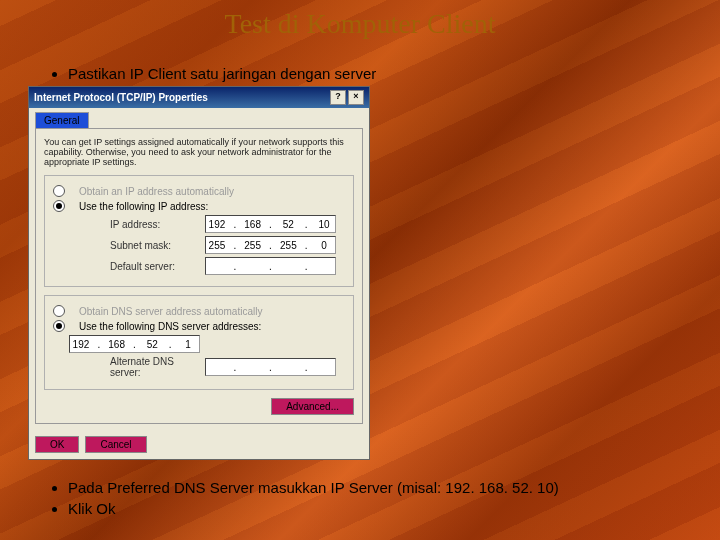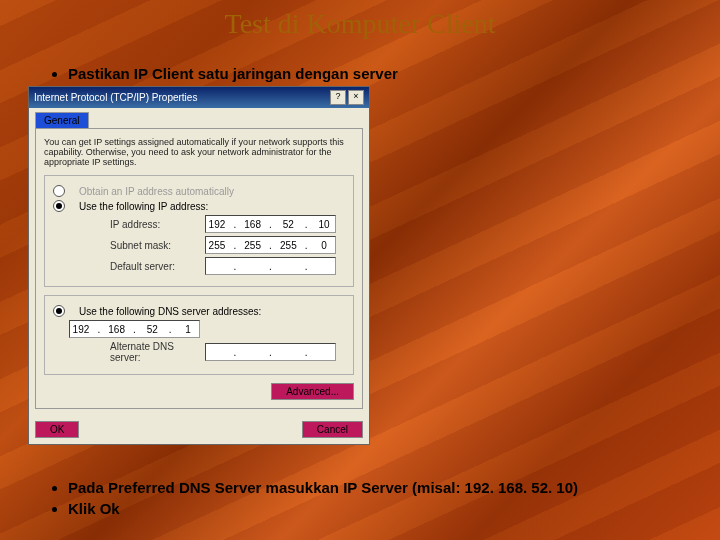--- a/index.html
+++ b/index.html
@@ -26,21 +26,21 @@
     font-family: "Times New Roman", serif;
     font-size: 28px;
     color: #a16207;
   }
   .bullets {
     position: absolute;
     top: 50px;
     left: 28px;
     right: 20px;
     color: #000;
-    font-weight: bold;
+    font-weight: normal;
     font-size: 15px;
   }
   .bullets li { margin-bottom: 4px; }
   .bullets.bottom { top: 464px; }
 
   .dialog {
     position: absolute;
     top: 86px;
     left: 28px;
     width: 340px;
@@ -50,21 +50,21 @@
     font-size: 10px;
     color: #000;
   }
   .titlebar {
     background: linear-gradient(#0a246a, #3a6ea5);
     color: #fff;
     padding: 3px 5px;
     display: flex;
     justify-content: space-between;
     align-items: center;
-    font-weight: normal;
+    font-weight: bold;
     font-size: 10px;
   }
   .titlebar-ctrls { display:flex; gap:2px; }
   .tb-btn {
     width: 14px; height: 13px;
     background: #ece9d8;
     border: 1px solid #888;
     font-size: 9px;
     line-height: 11px;
     text-align: center;
@@ -98,21 +98,21 @@
   .field-row { display:flex; align-items:center; margin:3px 0 3px 16px; font-size:10px;}
   .field-label { width:95px; color:#333;padding-left:41px;}
   .ip-input {
     width: 125px; height:16px;
     background:#fff; border:1px inset #999;
     display:flex; align-items:center; justify-content:space-around;
     font-size:10px; padding:0 2px;
   }
   .ip-input span { display:inline-block; width:22px; text-align:center;}
   .dot { width:4px; text-align:center;}
-  .btn-row { display:flex; justify-content:space-between; gap:6px; padding:6px;}
+  .btn-row { display:flex; justify-content:flex-start; gap:6px; padding:6px;}
   .btn {
     border:1px solid #888; background:#be185d;
     padding:2px 14px; font-size:10px;
   }
   .adv-row { display:flex; justify-content:flex-end; margin-top:4px;}
   .disabled-text { color:#9a9a9a; }
 </style>
 </head>
 <body>
 <div class="bg-rays"></div>
@@ -179,20 +179,24 @@
             <span class="dot">.</span>
           <span></span>
             <span class="dot">.</span>
           <span></span>
         </div>
       </div>
     </div>
 
     <div class="fieldset">
       <div class="radio-row">
+        <span class="radio"></span>
+        <span class="disabled-text">Obtain DNS server address automatically</span>
+      </div>
+      <div class="radio-row">
         <span class="radio selected"></span>
         <span>Use the following DNS server addresses:</span>
       </div>
       <div class="field-row">
         <div class="ip-input">
           <span>192</span>
             <span class="dot">.</span>
           <span>168</span>
             <span class="dot">.</span>
           <span>52</span>

